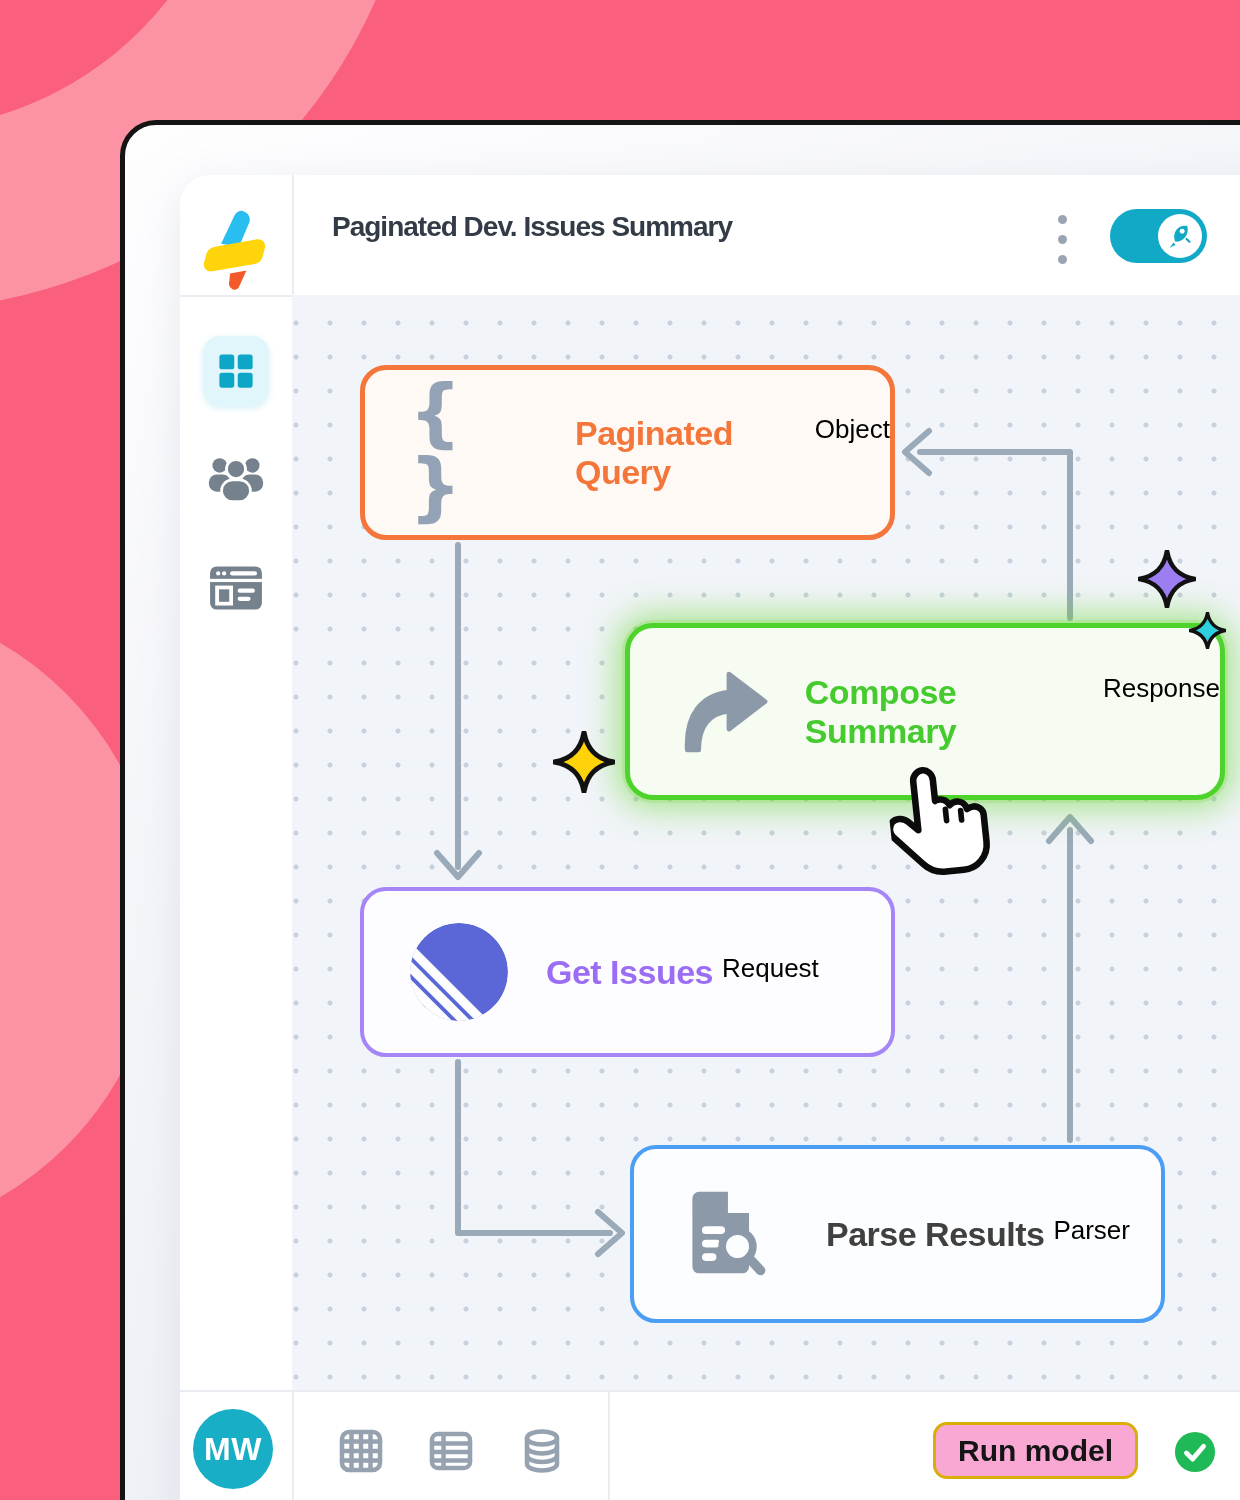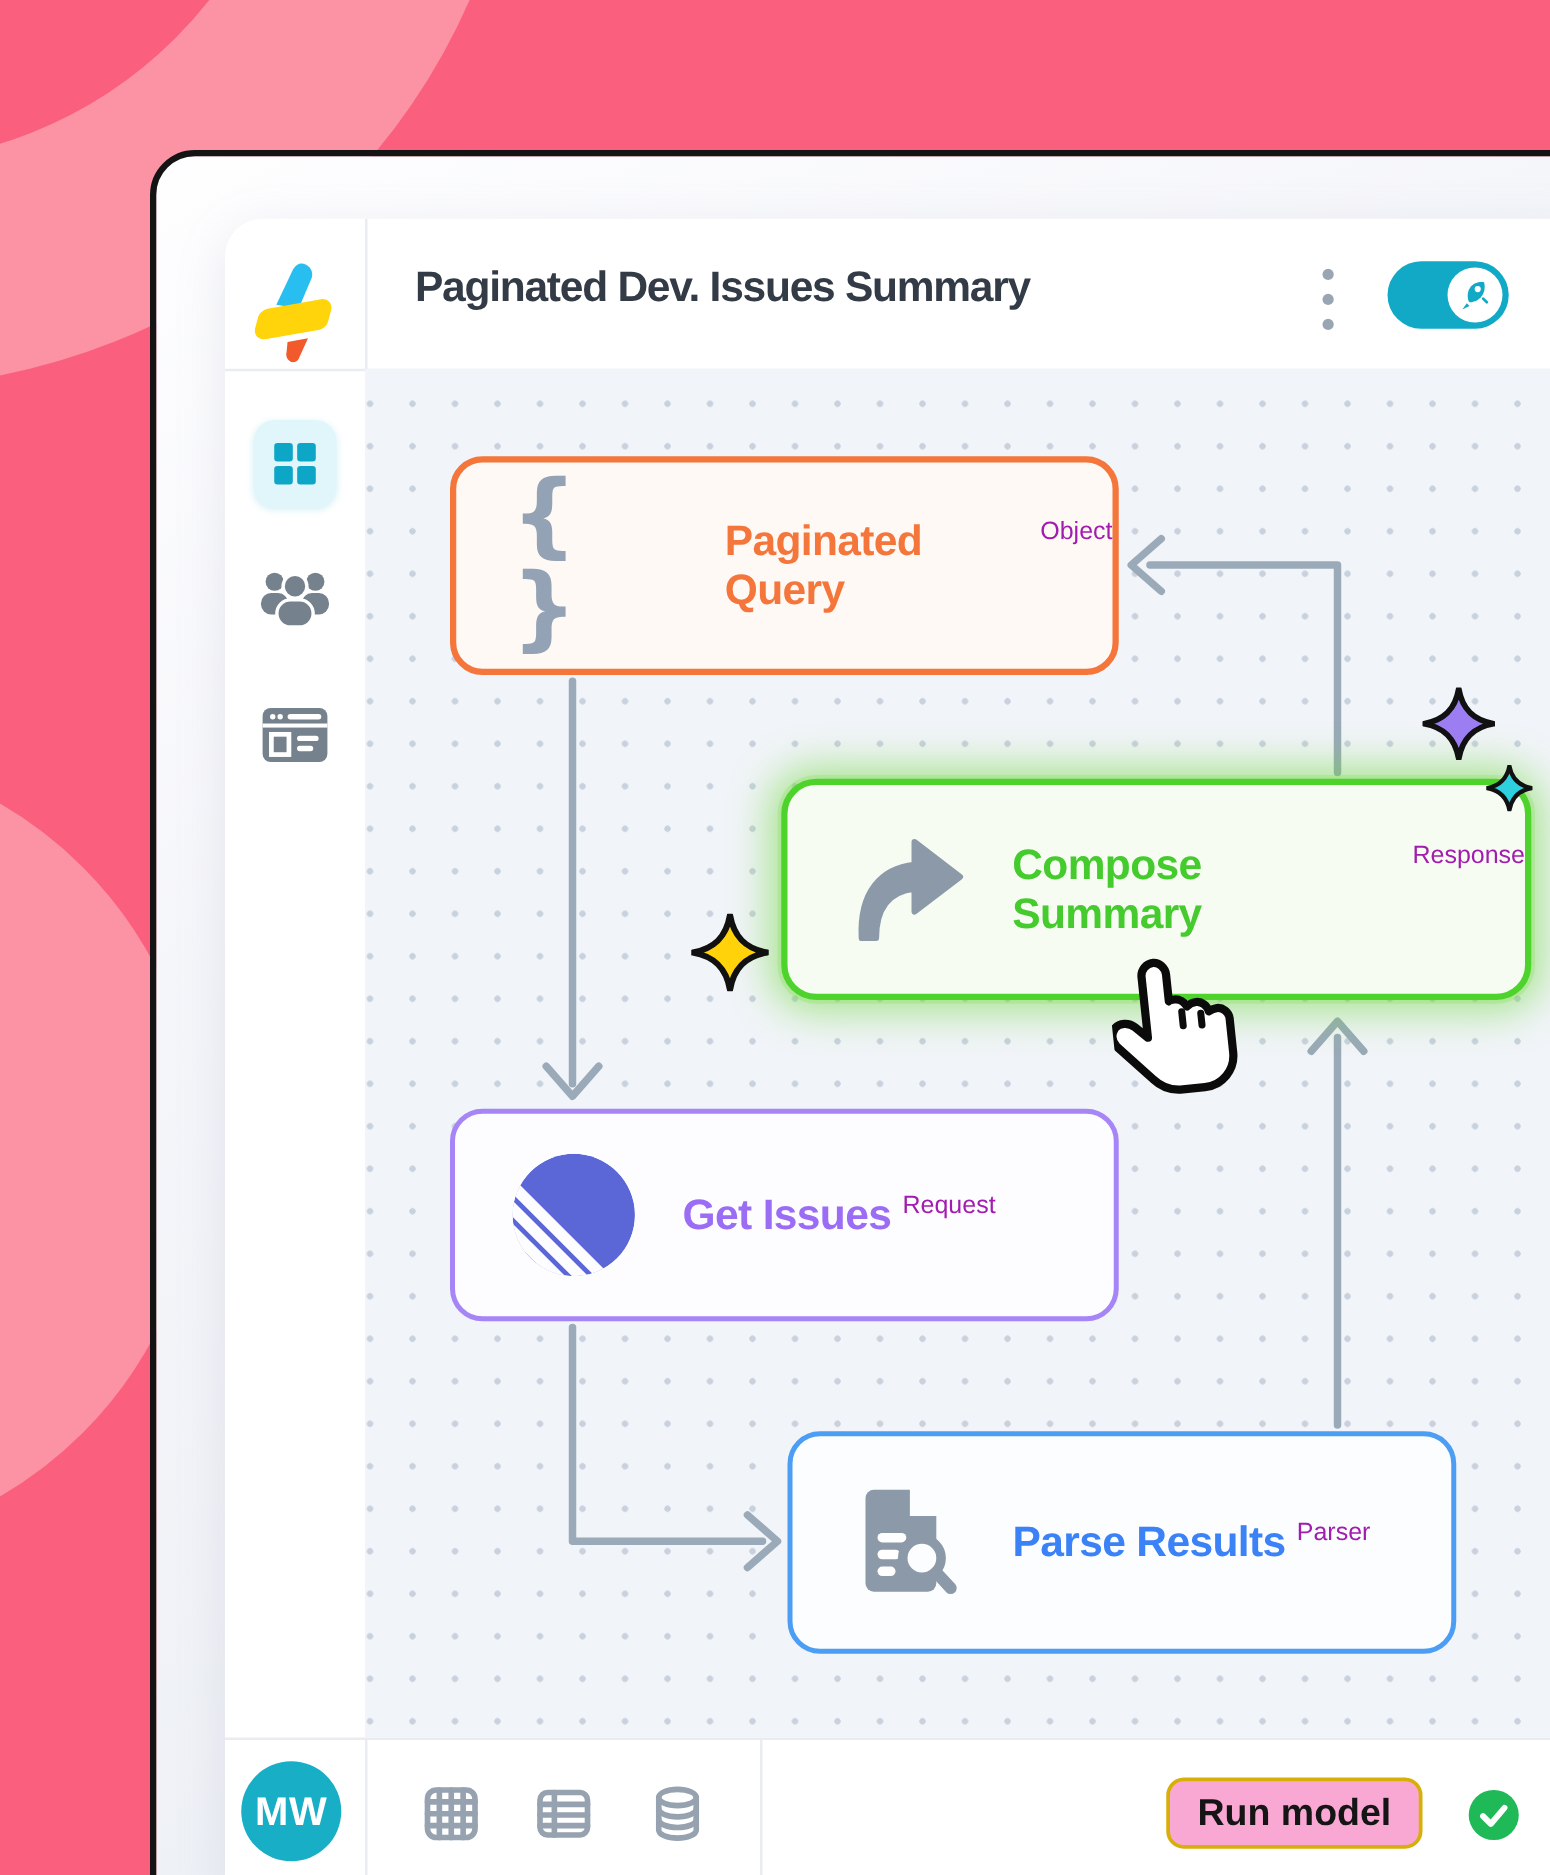--- a/index.html
+++ b/index.html
@@ -26,21 +26,21 @@
     background:#FFFFFF; border-top-left-radius:30px;
     box-shadow:0 10px 40px rgba(140,150,170,0.18);
   }
   .v-divider { position:absolute; left:112px; top:0; width:2px; height:1330px; background:#E9EDF2; }
   .h-divider { position:absolute; left:0; top:120px; width:1065px; height:2px; background:#E9EDF2; }
 
   
   .logo { position:absolute; left:15px; top:33px; width:76px; height:82px; }
   .header-title {
     position:absolute; left:152px; top:36px;
-    font-size:34px; font-weight:800; letter-spacing:-1px; color:#333B46; white-space:nowrap;
+    font-size:28px; font-weight:800; letter-spacing:-1px; color:#333B46; white-space:nowrap;
   }
   .kebab { position:absolute; left:872px; top:34px; width:22px; height:56px; cursor:pointer; }
   .kebab i { position:absolute; left:6px; width:9px; height:9px; border-radius:50%; background:#9AA5B3; }
   .kebab i:nth-child(1){top:6px;} .kebab i:nth-child(2){top:26px;} .kebab i:nth-child(3){top:46px;}
   .toggle {
     position:absolute; left:930px; top:34px; width:97px; height:54px; border-radius:27px;
     background:#12A9C7; cursor:pointer;
   }
   .toggle .knob {
     position:absolute; right:5px; top:5px; width:44px; height:44px; border-radius:50%;
@@ -65,32 +65,32 @@
     background-size:34px 34px; background-position:21px 11px;
   }
   .edges { position:absolute; left:0; top:0; }
 
   .node {
     position:absolute; background:#FFF; display:flex; align-items:center;
     border-radius:26px; padding-left:44px; gap:36px; cursor:pointer;
   }
   .node .txt { display:flex; flex-direction:row; gap:9px; }
   .node .title { font-size:34px; font-weight:800; letter-spacing:-0.5px; }
-  .node .subtitle { font-size:20px; color:#a21caf; }
+  .node .subtitle { font-size:26px; color:#000000; }
 
   .n1 { left:68px;  top:70px;  width:535px; height:175px; border:5px solid #F4763B; background:#FEF9F4; }
   .n1 .title { color:#F4763B; }
   .n2 { left:333px; top:328px; width:600px; height:177px; border:5px solid #4ED32C; background:#F6FCF2;
         border-radius:28px;
         box-shadow:0 0 0 3px rgba(120,220,70,0.22), 0 0 30px 10px rgba(104,216,52,0.50); }
   .n2 .title { color:#45CB2E; }
   .n3 { left:68px;  top:592px; width:535px; height:170px; border:4px solid #A685F7; background:#FDFDFF; }
   .n3 .title { color:#9B6DF4; }
   .n4 { left:338px; top:850px; width:535px; height:178px; border:4px solid #4B9EF3; background:#FBFDFF; }
-  .n4 .title { color:#3b82f6; }
+  .n4 .title { color:#404040;margin-left:16px; }
 
   .braces {
     font-family:"DejaVu Sans",sans-serif; font-size:74px; font-weight:700;
     color:#93A2B4; letter-spacing:4px; line-height:1; transform:translateY(-4px);
   }
 
   .star { position:absolute; }
   .star-yellow { left:261px; top:436px; width:62px; height:62px; }
   .star-purple { left:846px; top:255px; width:58px; height:58px; }
   .star-cyan   { left:897px; top:317px; width:37px; height:37px; }

